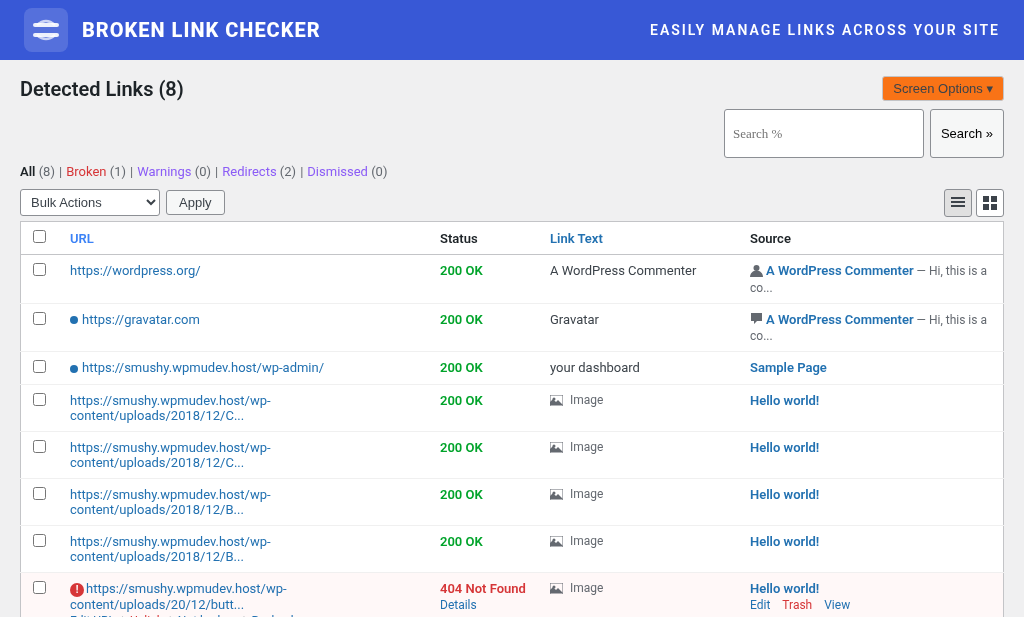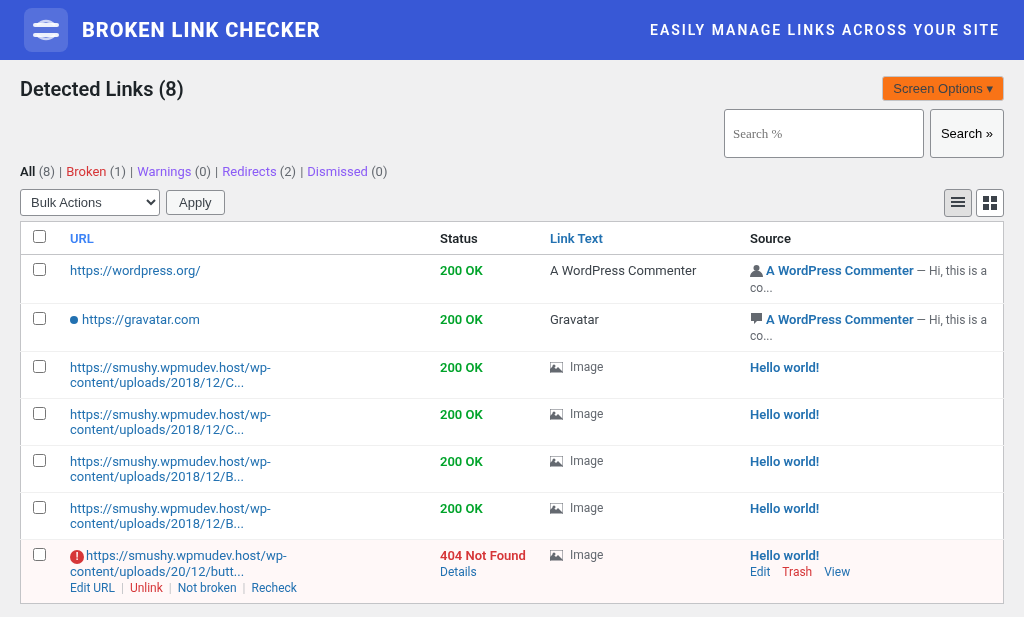--- a/index.html
+++ b/index.html
@@ -348,20 +348,27 @@
           <td class="col-checkbox"><input type="checkbox" style=""></td>
           <td class="col-url"><span class="dot-indicator dot-blue"></span><a href="#" class="url-link">https://gravatar.com</a></td>
           <td class="col-status"><span class="status-ok">200 OK</span></td>
           <td class="col-linktext"><span>Gravatar</span></td>
           <td class="col-source"><span style="vertical-align:middle;margin-right:3px;"><svg width="13" height="13" viewBox="0 0 13 13" fill="#646970">
                 <path d="M1 1h11v8H7l-3 3v-3H1V1z"></path>
               </svg></span><a href="#" class="source-link">A WordPress Commenter</a><span class="source-text"> — Hi, this is a co...</span></td>
         </tr>
         <tr>
           <td class="col-checkbox"><input type="checkbox" style=""></td>
+          <td class="col-url"><span class="dot-indicator dot-blue"></span><a href="#" class="url-link">https://smushy.wpmudev.host/wp-admin/</a></td>
+          <td class="col-status"><span class="status-ok">200 OK</span></td>
+          <td class="col-linktext"><span>your dashboard</span></td>
+          <td class="col-source"><a href="#" class="source-link">Sample Page</a></td>
+        </tr>
+        <tr>
+          <td class="col-checkbox"><input type="checkbox" style=""></td>
           <td class="col-url"><a href="#" class="url-link">https://smushy.wpmudev.host/wp-content/uploads/2018/12/C...</a></td>
           <td class="col-status"><span class="status-ok">200 OK</span></td>
           <td class="col-linktext"><span class="image-icon"><svg width="13" height="11" viewBox="0 0 13 11" fill="#646970" style="margin-right:3px;vertical-align:middle;">
                 <rect x="0" y="0" width="13" height="11" rx="1" fill="none" stroke="#646970" stroke-width="1"></rect>
                 <circle cx="4" cy="4" r="1.5"></circle>
                 <path d="M0 7l3-3 3 3 2-2 5 5H0z"></path>
               </svg>Image</span></td>
           <td class="col-source"><a href="#" class="source-link">Hello world!</a></td>
         </tr>
         <tr>

